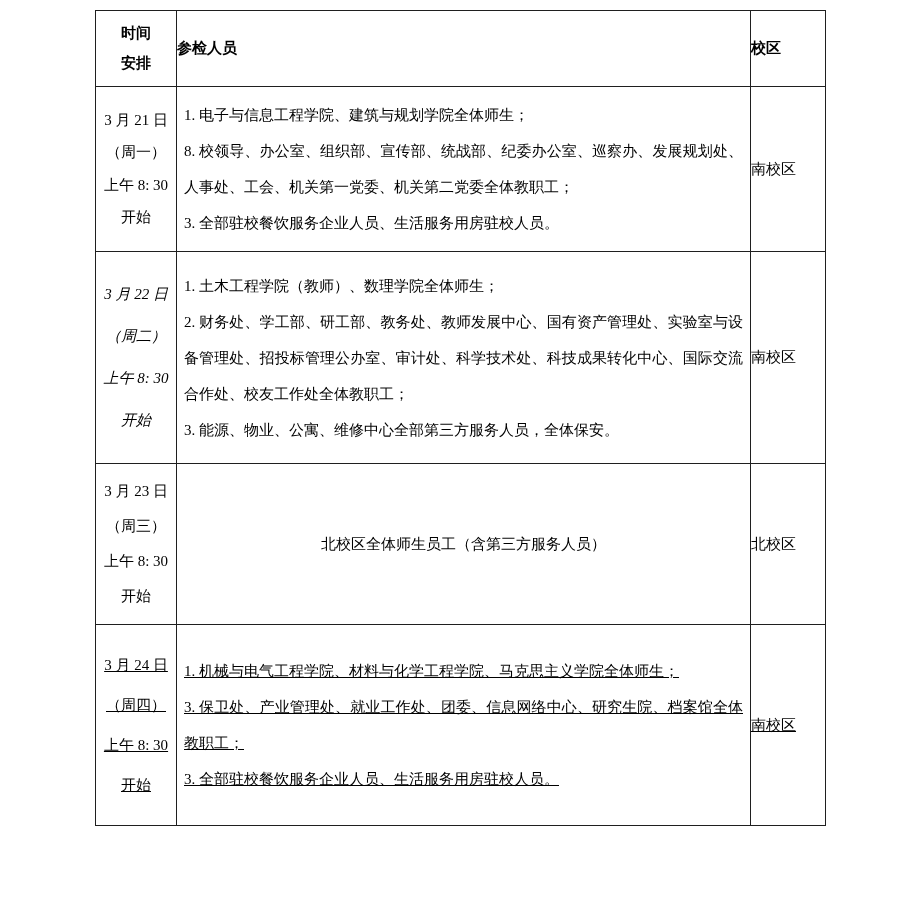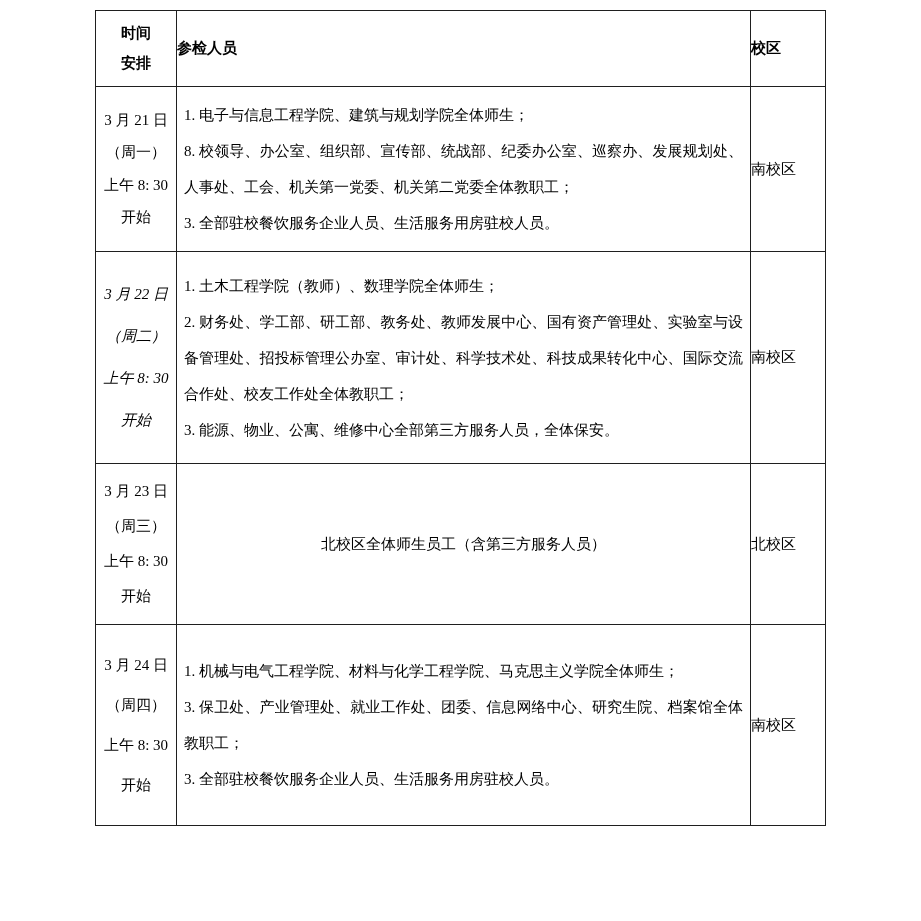--- a/index.html
+++ b/index.html
@@ -25,21 +25,21 @@
     vertical-align:middle;
     overflow:hidden;
     font-weight:normal;
   }
   tr.hrow th{font-weight:bold;}
   
   tr.hrow td, tr.hrow th{height:75px;}
   tr.r1 td{height:148px;}
   tr.r2 td{height:195px;}
   tr.r3 td{height:144px;}
-  tr.r4 td{height:184px;}
+  tr.r4 td{height:184px;text-decoration:underline;}
   tr.r5 td{height:142px;}
   
   .time-wrap{
     display:flex; flex-direction:column;
     justify-content:space-evenly; align-items:center;
     text-align:center; white-space:nowrap;
   }
   tr.hrow .time-wrap{height:72px;}
   tr.r1 .time-wrap{height:144px;}
   tr.r2 .time-wrap{height:192px;font-style:italic;}

